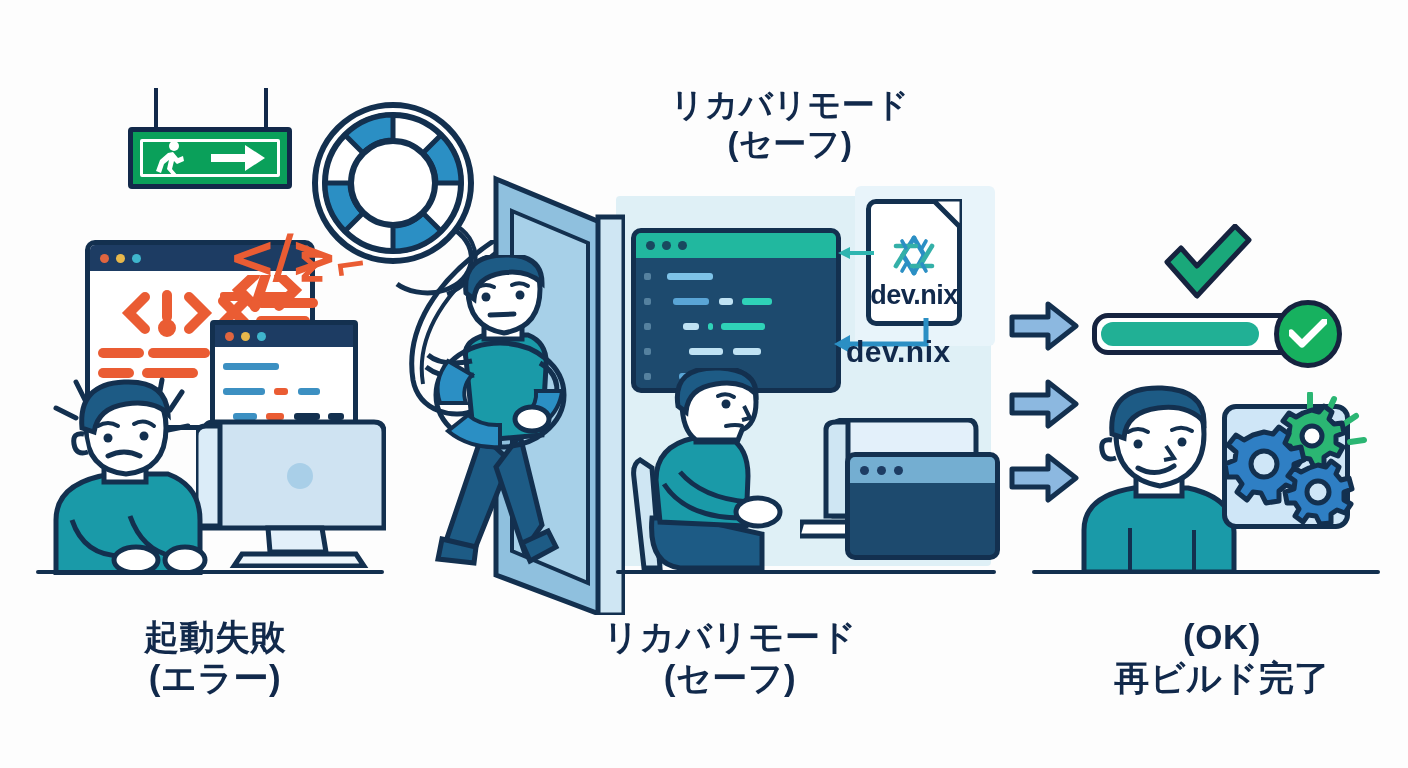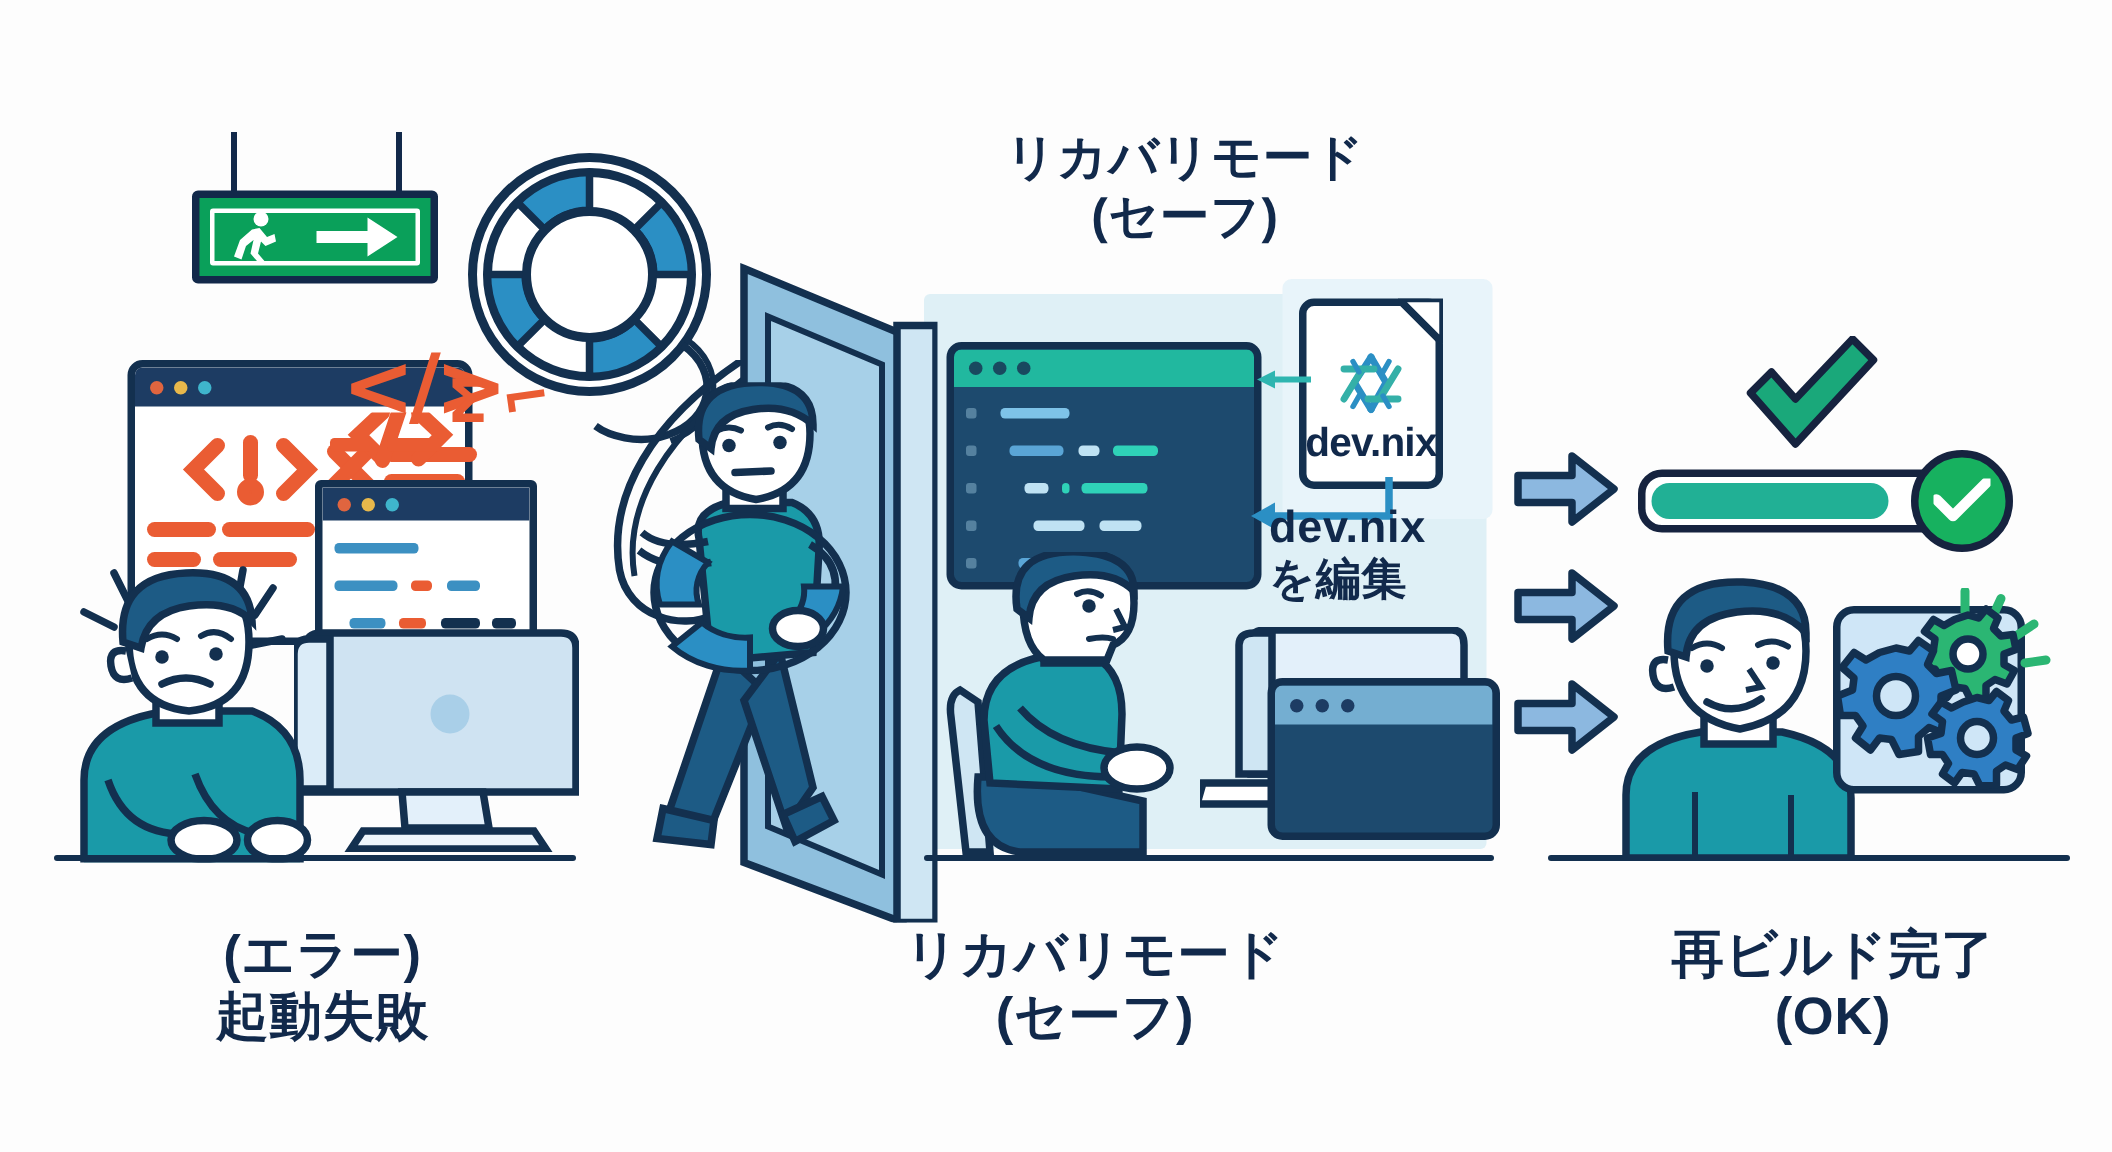--- a/index.html
+++ b/index.html
@@ -408,21 +408,20 @@
 
   <div class="abs" style="left:834px; top:318px; width:110px; height:40px;">
     <svg width="110" height="40" viewBox="0 0 110 40">
       <path d="M92 0 L92 26 L16 26" fill="none" stroke="#2b8fc4" stroke-width="5"></path>
       <path d="M0 26 L16 17 L16 35 Z" fill="#2b8fc4"></path>
     </svg>
   </div>
 
   <div class="abs jp-title" style="left:846px; top:334px; width:150px; font-size:30px; text-align:left;">
     <div>dev.nix</div>
-    <div>を編集</div>
   </div>
 
   <div class="abs" style="left:630px; top:368px; width:215px; height:205px;">
     <svg width="215" height="205" viewBox="0 0 215 205">
 
       <path d="M10 92 Q2 96 4 110 L14 200 L30 200 L22 100 Z" fill="#cfe6f3" stroke="#13304f" stroke-width="5"></path>
 
       <path d="M22 150 Q18 196 50 200 L132 200 L132 166 Q96 158 60 150 Z" fill="#1d5b85" stroke="#13304f" stroke-width="5"></path>
 
       <path d="M26 112 Q26 78 64 70 L100 70 Q118 80 118 108 L116 158 L30 154 Z" fill="#1a9aa8" stroke="#13304f" stroke-width="5"></path>
@@ -548,25 +547,25 @@
                  L-2,24 L-10,23 L-15,30 L-23,24 L-19,17 L-23,11 L-31,11 L-33,0
                  L-24,-3 L-23,-11 L-30,-16 L-24,-24 L-17,-20 L-9,-24 Z" fill="#2f7fc4" stroke="#13304f" stroke-width="5" stroke-linejoin="round"></path>
         <circle cx="0" cy="0" r="11" fill="#cfe6f7" stroke="#13304f" stroke-width="5"></circle>
       </g>
     </svg>
   </div>
 
   <div class="abs ground" style="left:1032px; top:570px; width:348px;"></div>
 
   <div class="abs jp-title caption" style="left:75px; top:616px; width:280px;">
+    <div>起動失敗</div>
     <div>(エラー)</div>
-    <div>起動失敗</div>
   </div>
   <div class="abs jp-title caption" style="left:565px; top:616px; width:330px;">
     <div>リカバリモード</div>
     <div>(セーフ)</div>
   </div>
   <div class="abs jp-title caption" style="left:1072px; top:616px; width:300px;">
+    <div>(OK)</div>
     <div>再ビルド完了</div>
-    <div>(OK)</div>
   </div>
 
 </div>
 
 </body></html>

